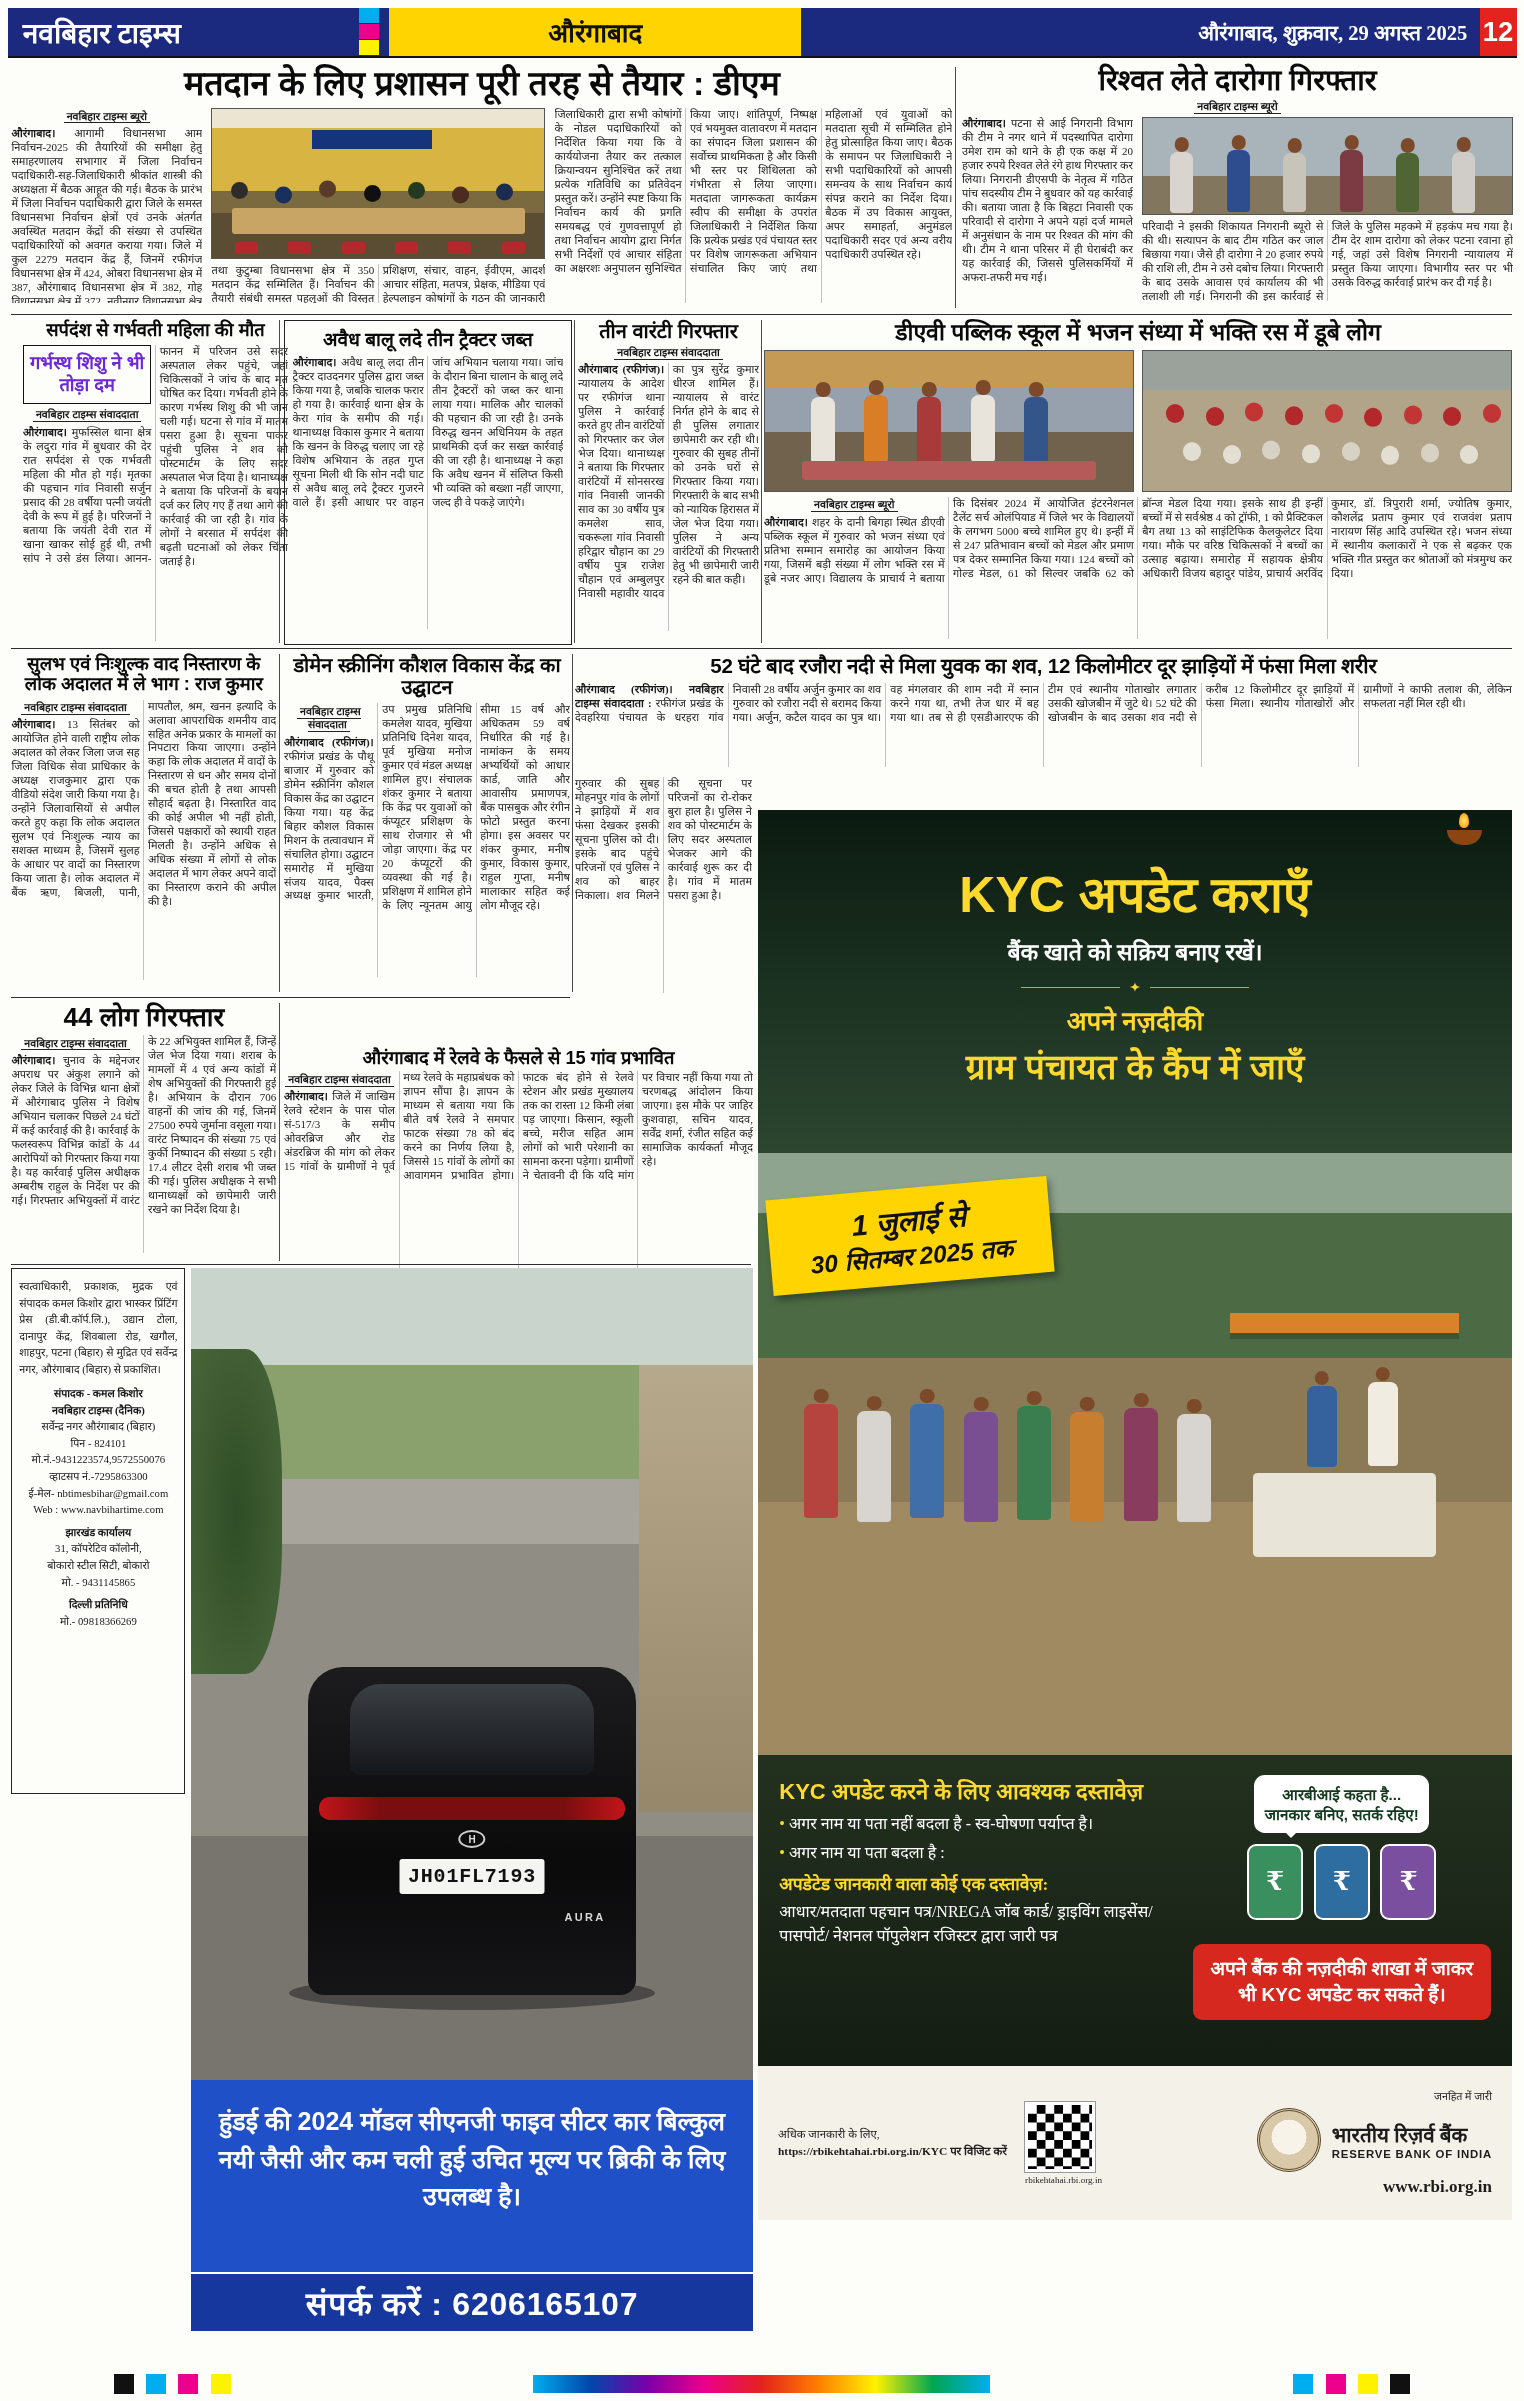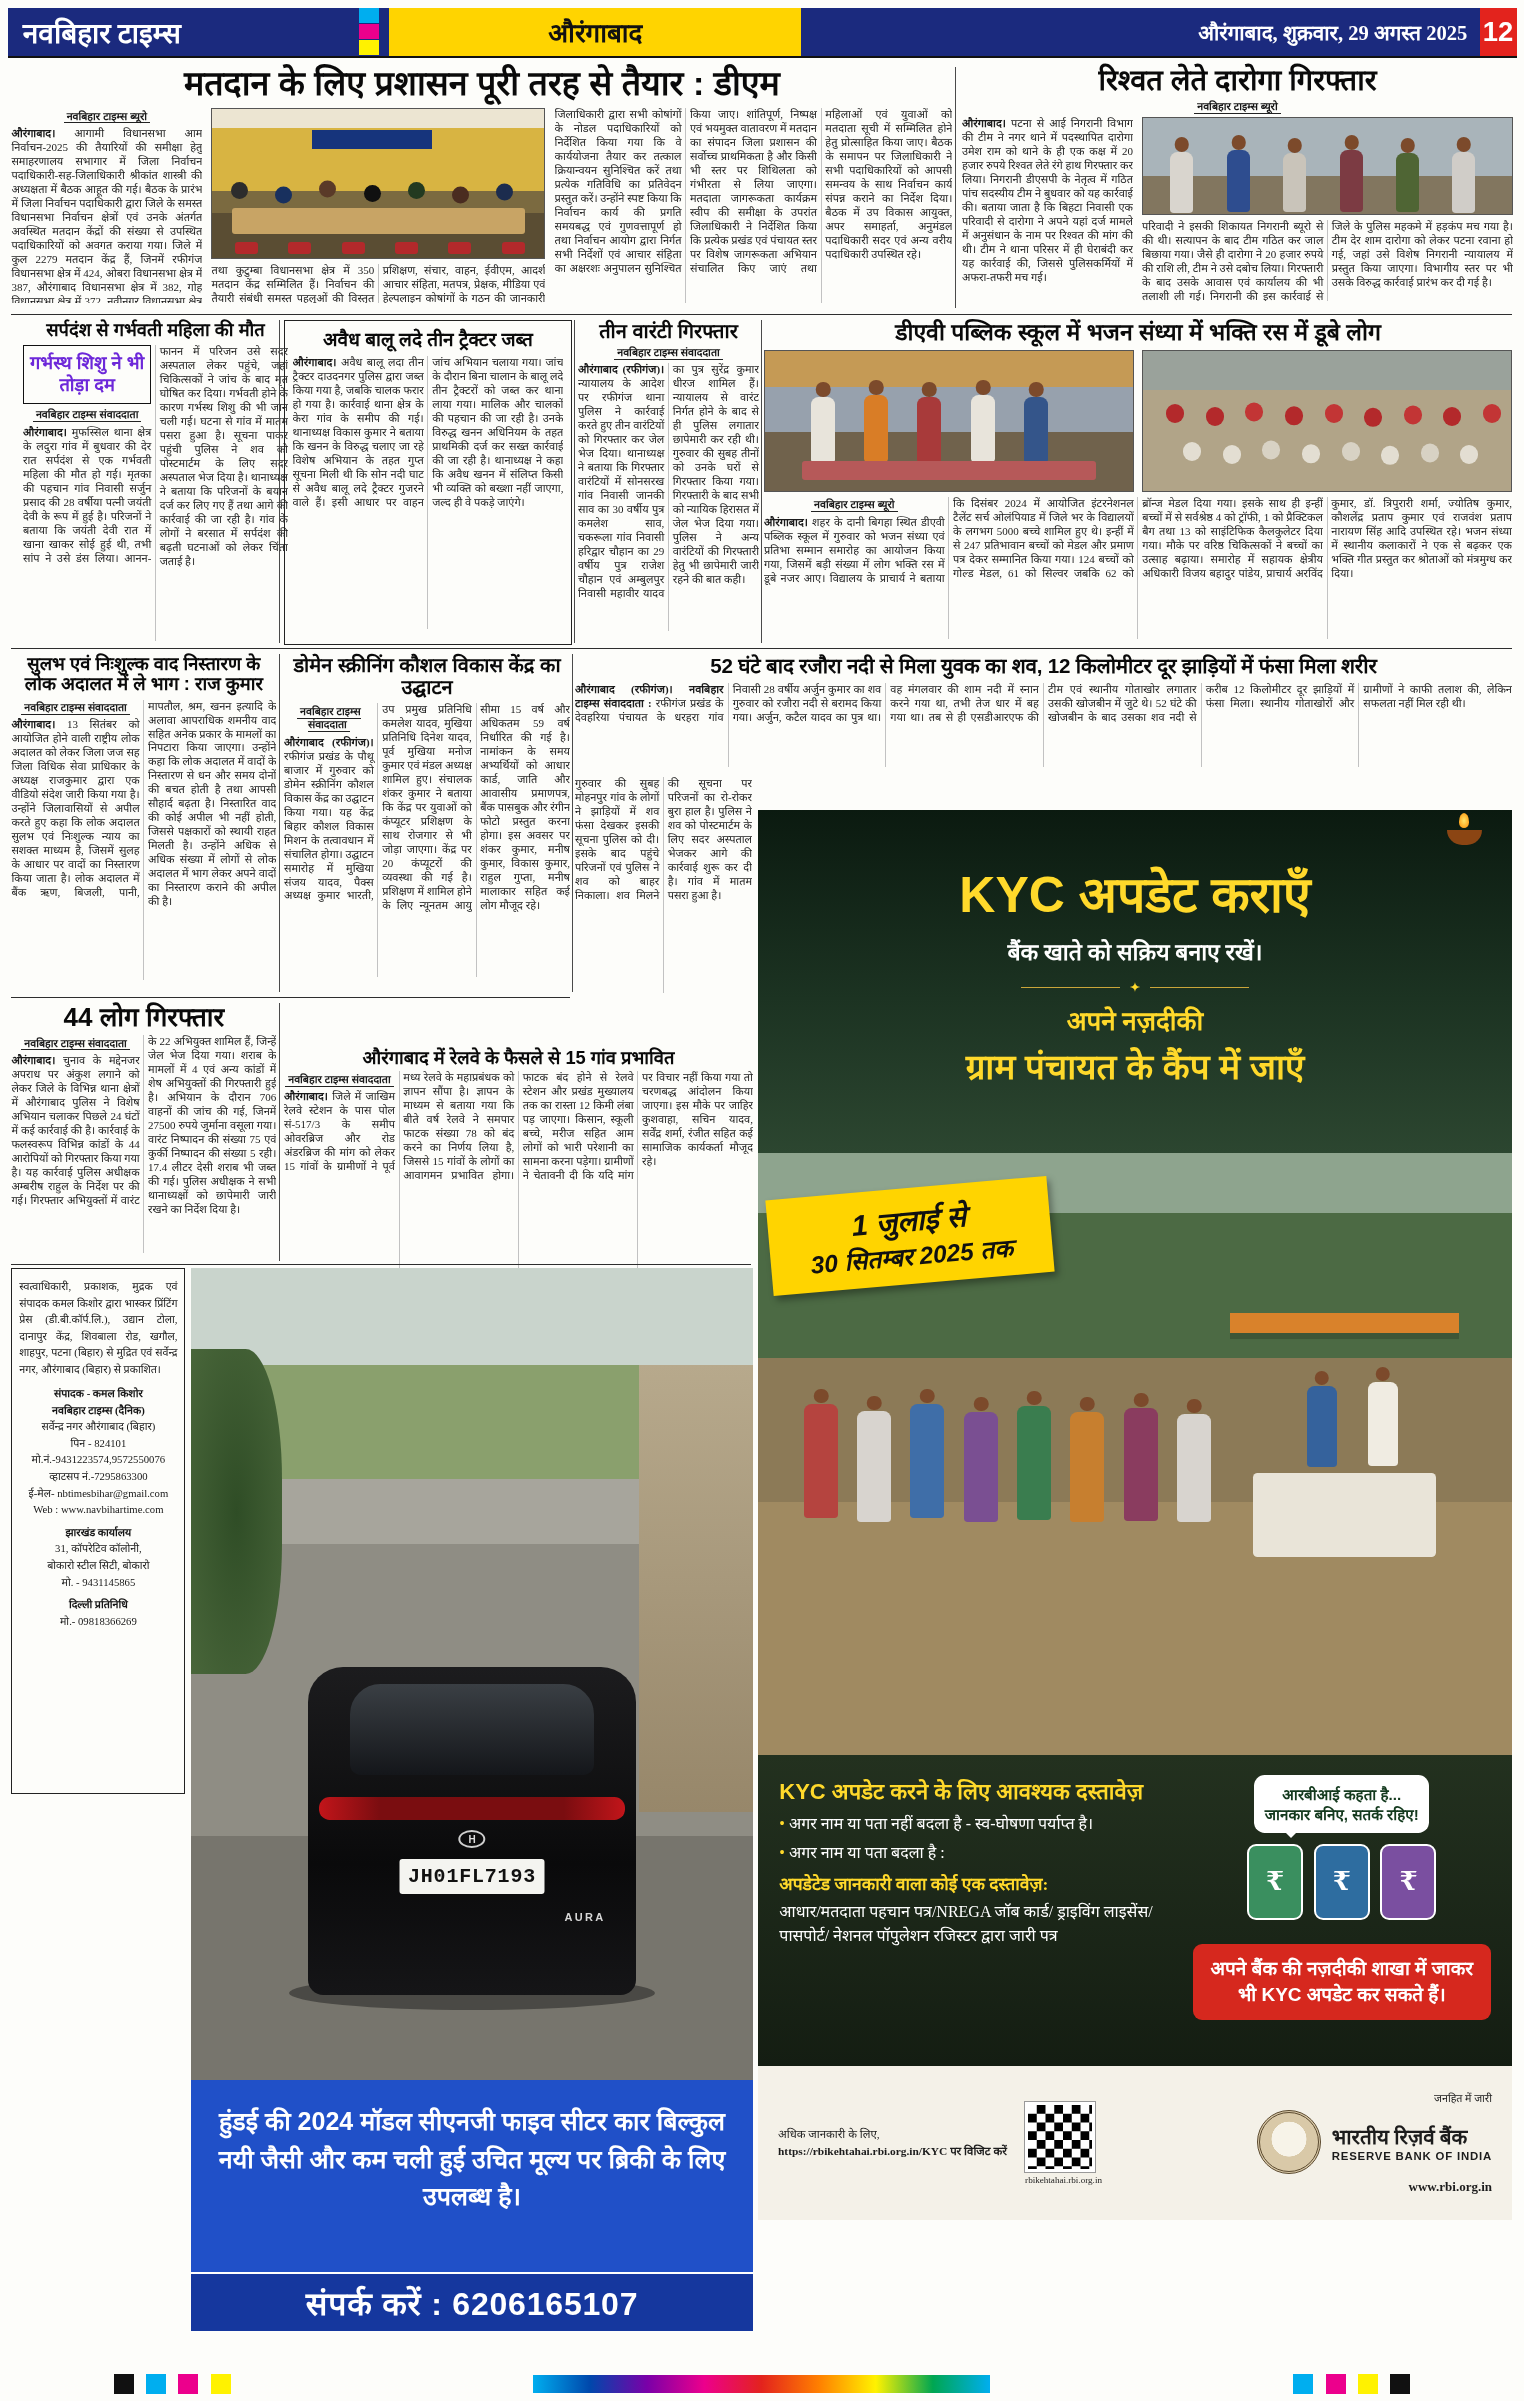--- a/index.html
+++ b/index.html
@@ -284,21 +284,21 @@
       </div>
       <div style="flex:1;display:flex;flex-direction:column;align-items:flex-end;gap:4.6px">
         <div style="font-size:10.7px">जनहित में जारी</div>
         <div style="display:flex;align-items:center;gap:10.7px">
           <div class="emblem"></div>
           <div>
             <div style="font-size:20.6px;font-weight:bold">भारतीय रिज़र्व बैंक</div>
             <div style="font-size:11.4px;font-weight:bold;letter-spacing:0.8px;font-family:'Liberation Sans',sans-serif">RESERVE BANK OF INDIA</div>
           </div>
         </div>
-        <div style="font-size:13px;font-weight:bold">www.rbi.org.in</div>
+        <div style="font-size:17px;font-weight:bold">www.rbi.org.in</div>
       </div>
     </div>
   </section>
 
   <div class="abs hline" style="left:11.4px;top:997px;width:559px"></div>
 
   <section class="abs" style="left:11.4px;top:1003px;width:265px;height:259px">
     <h1 class="hl" style="font-size:26px;margin-bottom:3px">44 लोग गिरफ्तार</h1>
     <div class="body cols2" style="height:218px">
       <div class="byline"><span>नवबिहार टाइम्स संवाददाता</span></div>

